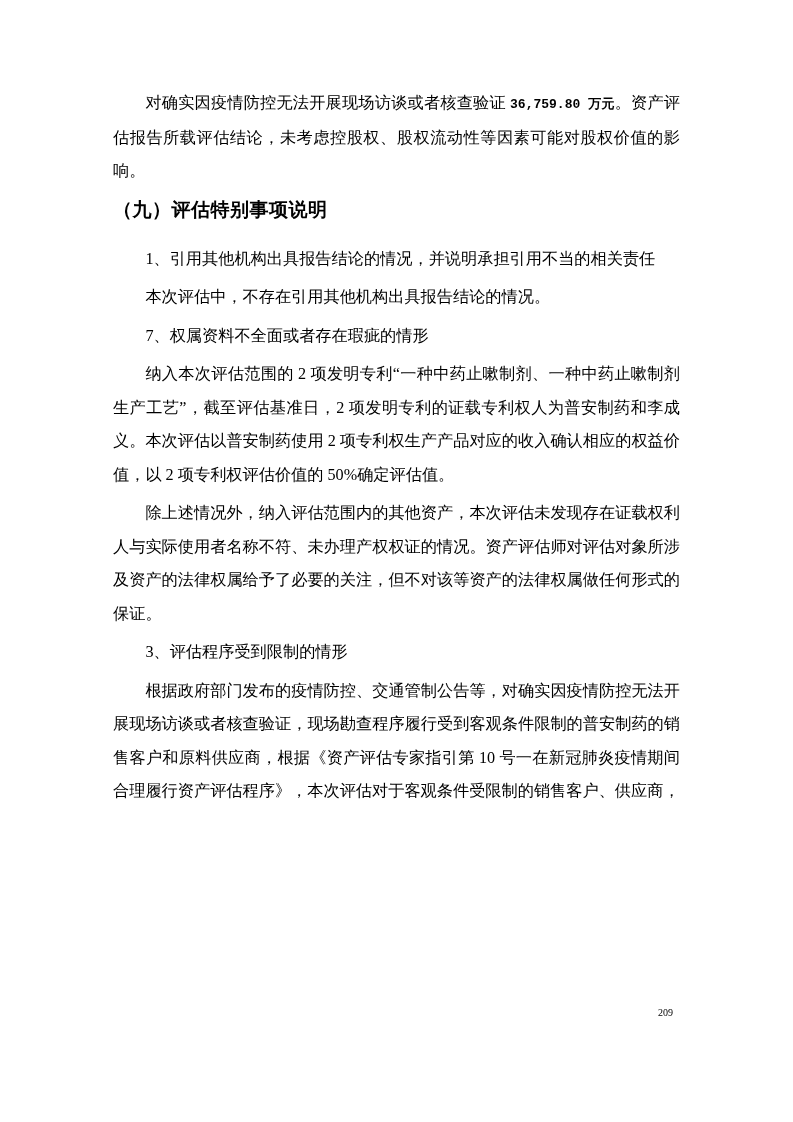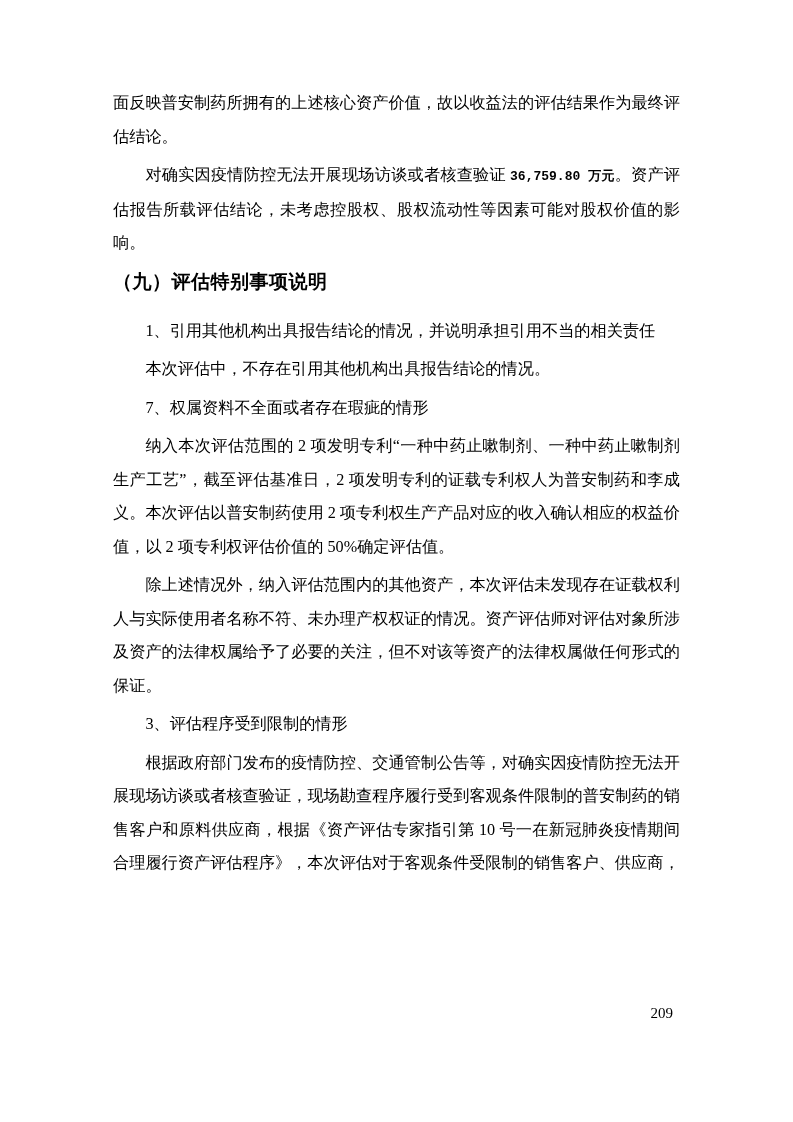--- a/index.html
+++ b/index.html
@@ -40,32 +40,31 @@
   }
   .amount-strong {
     font-family: Liberation Mono, monospace;
     font-weight: 700;
     font-size: 13px;
   }
   .page-footer {
     position: absolute;
     top: 1005px;
     right: 120px;
-    font-size: 15px;
+    font-size: 10px;
     line-height: 16px;
     font-family: "Liberation Serif", "DejaVu Serif", serif;
   }
 </style>
 </head>
 <body>
 
 <div class="page">
   <main class="content">
 
-    <p class="body-para no-indent">面反映普安制药所拥有的上述核心资产价值，故以收益法的评估结果作为最终评估结论。</p>
 
     <p class="body-para"><span>对确实因疫情防控无法开展现场访谈或者核查验证 </span><strong class="amount-strong">36,759.80 万元</strong><span>。资产评估报告所载评估结论，未考虑控股权、股权流动性等因素可能对股权价值的影响。</span></p>
 
     <h2 class="section-heading">（九）评估特别事项说明</h2>
 
 
     <p class="body-para">1、引用其他机构出具报告结论的情况，并说明承担引用不当的相关责任</p>
 
     <p class="body-para">本次评估中，不存在引用其他机构出具报告结论的情况。</p>
 

